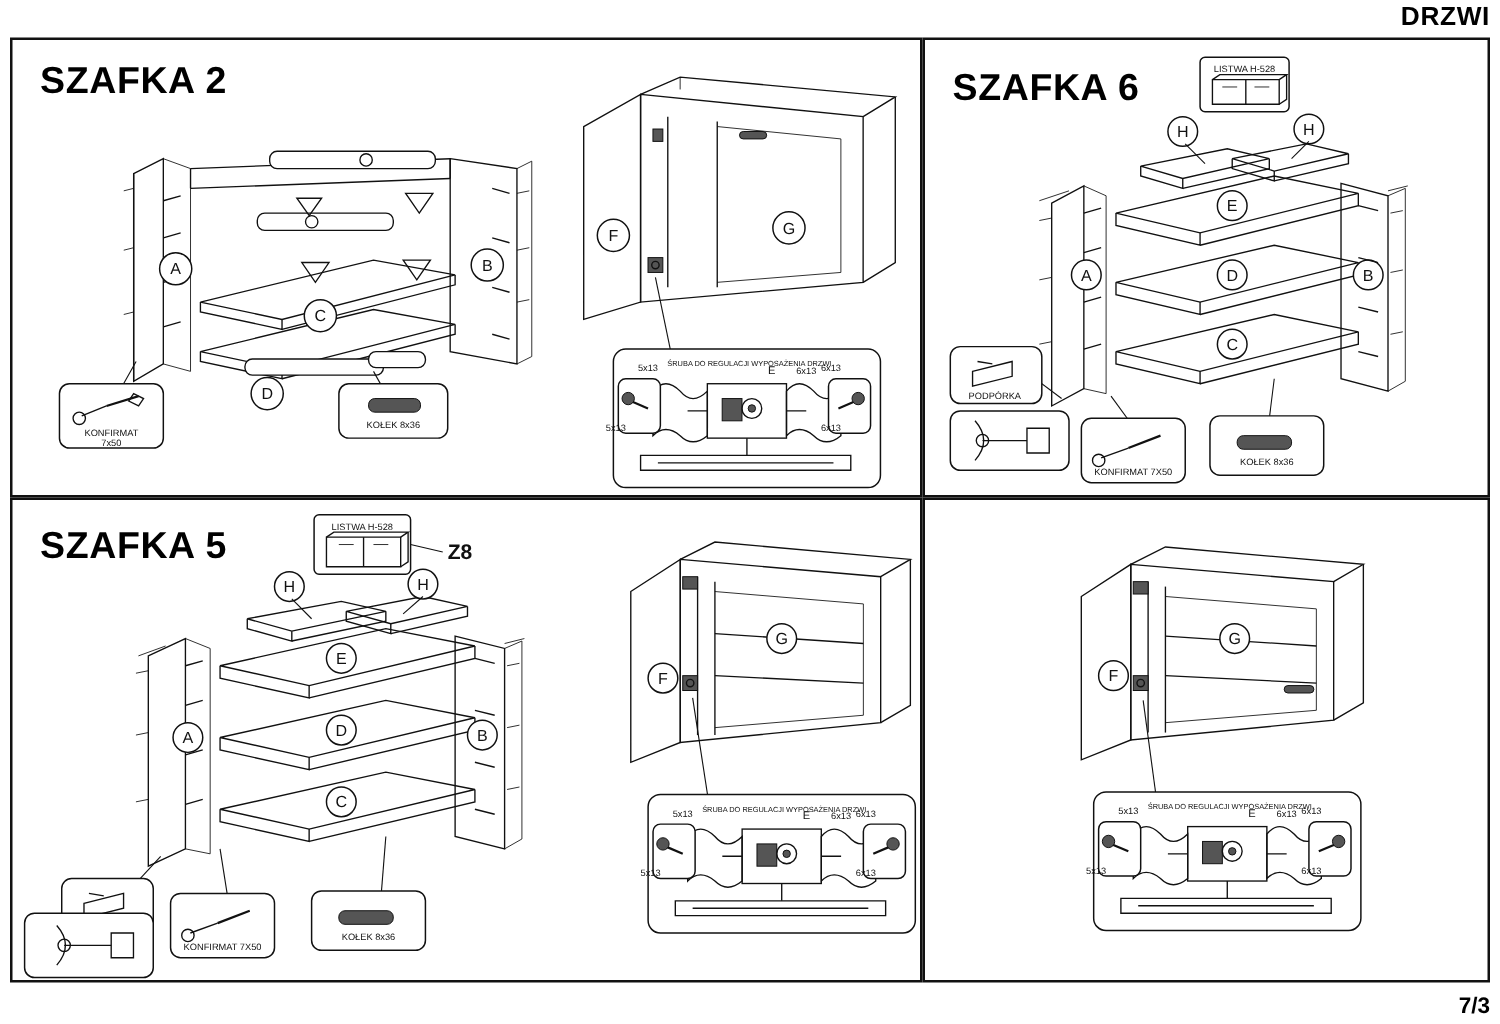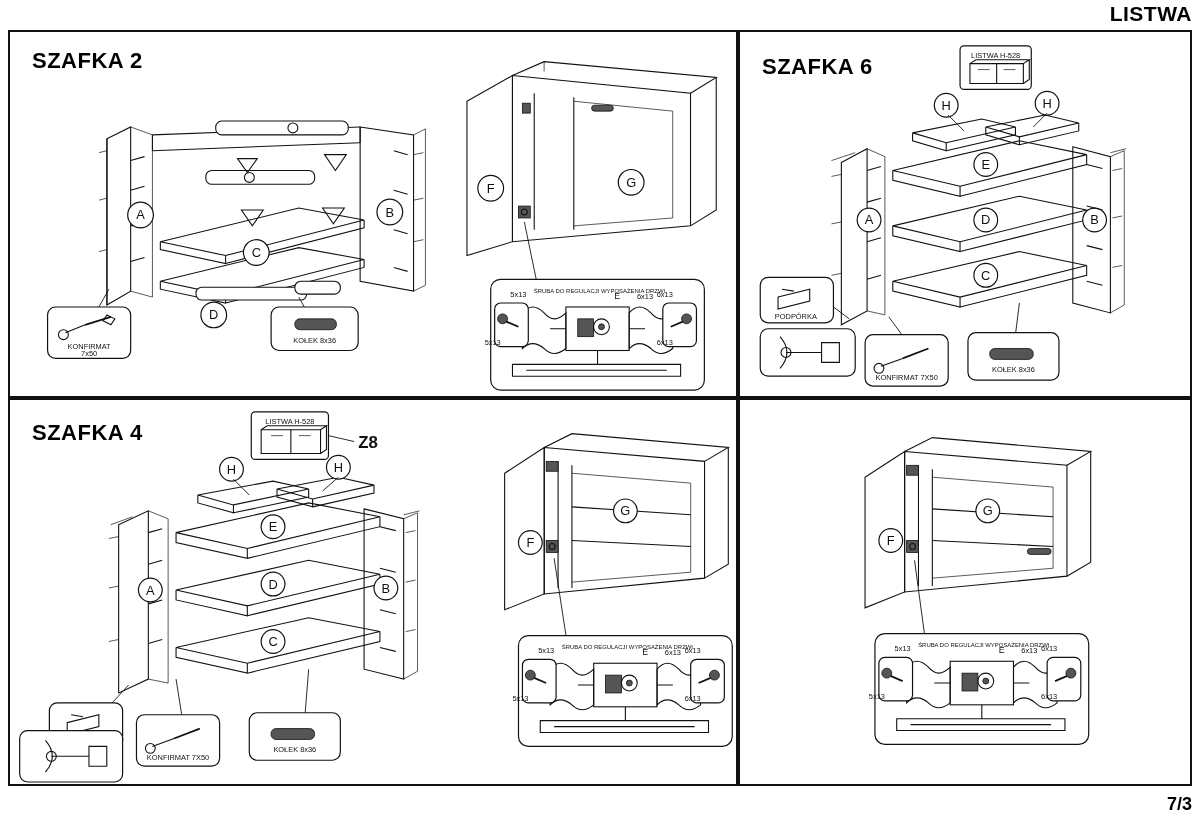--- a/index.html
+++ b/index.html
@@ -43,21 +43,21 @@
     border: 2px solid #111;
     box-sizing: border-box;
   }
   #panel-szafka2 { left: 8px;   top: 30px;  width: 730px; height: 368px; }
   #panel-szafka3 { left: 8px;   top: 398px; width: 730px; height: 388px; }
   #panel-szafka4 { left: 738px; top: 30px;  width: 454px; height: 368px; }
   #panel-wall2   { left: 738px; top: 398px; width: 454px; height: 388px; }
 
   .panel-title {
     position: absolute;
-    font-size: 22px;
+    font-size: 30px;
     font-weight: bold;
     letter-spacing: 0.5px;
   }
   
   .canvas {
     position: absolute;
     left: 0; top: 0;
     width: 100%;
     height: 100%;
   }
@@ -74,21 +74,21 @@
   .tiny  { font-size: 6px;  text-anchor: middle; }
   .tiny2 { font-size: 7.5px; text-anchor: middle; }
   .small { font-size: 9px;  text-anchor: middle; }
   .zlabel{ font-size: 17px; font-weight: bold; }
 </style>
 </head>
 <body>
 
 <div id="page">
 
-  <div class="brand">LISTWA</div>
+  <div class="brand">DRZWI</div>
   <div class="pagenum">7/3</div>
 
   <div class="frame" id="panel-szafka2">
     <div class="panel-title" style="left:22px; top:16px;">SZAFKA 2</div>
     <svg class="canvas" viewBox="0 0 730 368">
 
       <path class="ln" d="M96 108 L120 96 L120 262 L96 276 Z"></path>
       <path class="ln" d="M96 108 L96 276"></path>
 
       <path class="ln-t" d="M120 96 L142 104 L142 268 L120 262"></path>
@@ -201,21 +201,21 @@
       <text class="tiny2" x="486" y="316">5x13</text>
       <text class="tiny2" x="660" y="268">6x13</text>
       <text class="tiny2" x="660" y="316">6x13</text>
       <text class="tiny" x="594" y="264">ŚRUBA DO REGULACJI WYPOSAŻENIA DRZWI</text>
       <text class="small" x="612" y="270">E</text>
       <text class="tiny2" x="640" y="270">6x13</text>
     </svg>
   </div>
 
   <div class="frame" id="panel-szafka3">
-    <div class="panel-title" style="left:22px; top:20px;">SZAFKA 4</div>
+    <div class="panel-title" style="left:22px; top:20px;">SZAFKA 5</div>
     <svg class="canvas" viewBox="0 0 730 388">
 
       <rect class="cbox" x="242" y="12" width="78" height="48" rx="4"></rect>
       <text class="tiny2" x="281" y="24">LISTWA H-528</text>
       <path class="ln" d="M252 30 L312 30 L312 54 L252 54 Z" fill="#fff"></path>
       <path class="ln" d="M252 30 L258 26 L318 26 L312 30"></path>
       <path class="ln" d="M318 26 L318 50 L312 54"></path>
       <path class="ln" d="M282 30 L282 54"></path>
       <path class="ln-t" d="M262 36 L274 36 M290 36 L302 36"></path>
       <path class="lead" d="M320 36 L346 42"></path>

